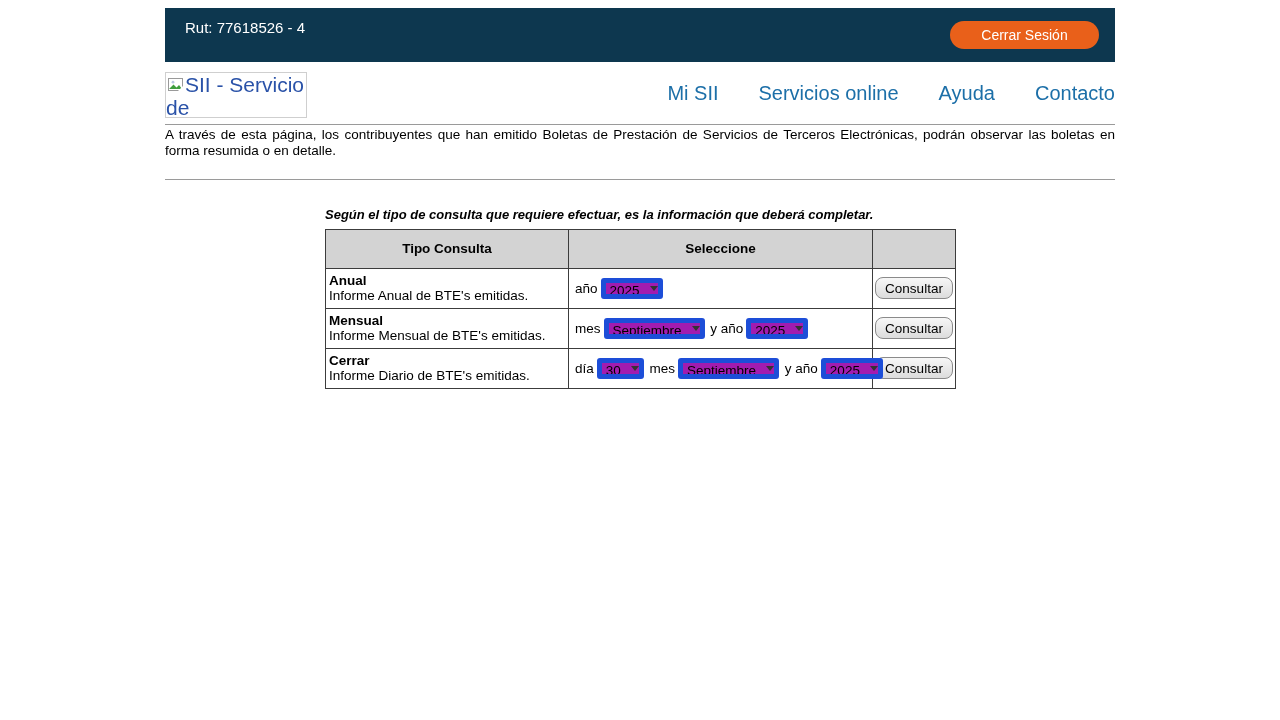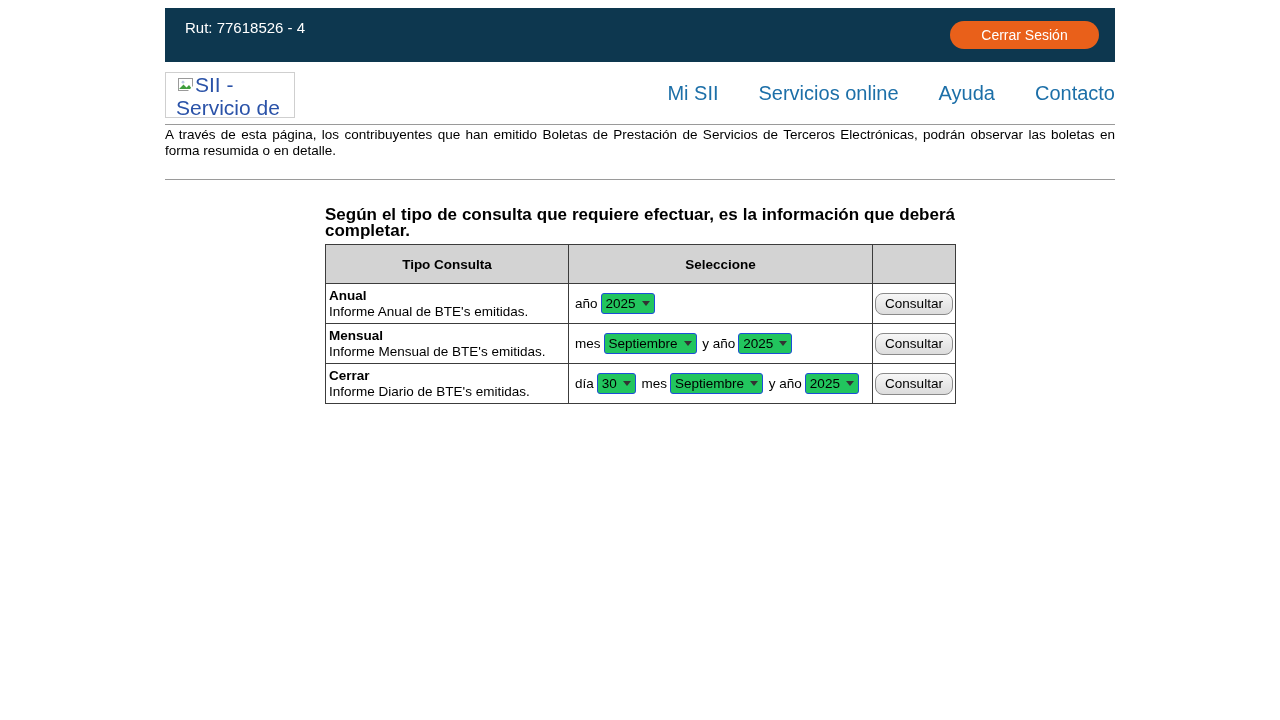--- a/index.html
+++ b/index.html
@@ -18,52 +18,52 @@
 
   
   .topbar{margin-top:8px;height:54px;background:var(--topbar-bg);display:flex;justify-content:space-between;}
   .rut{color:#fff;font-size:15px;padding:11px 0 0 20px;}
   .logout{align-self:center;margin-right:16px;height:28px;width:149px;border:none;
     border-radius:14px;background:var(--logout-orange);color:#fff;font-size:14px;
     font-family:"Liberation Sans",sans-serif;cursor:pointer;}
 
   
   .header{height:63px;display:flex;align-items:center;border-bottom:1px solid var(--rule-gray);}
-  .logo{width:130px;height:46px;border:1px solid #cfcfcf;overflow:hidden;display:block;
-    margin-top:4px;text-decoration:none;cursor:pointer;background:#fff;padding-left:10px;}
+  .logo{width:142px;height:46px;border:1px solid #cfcfcf;overflow:hidden;display:block;
+    margin-top:4px;text-decoration:none;cursor:pointer;background:#fff;}
   .logo-inner{font-size:21px;line-height:23px;color:var(--alt-blue);}
   .broken-icon{display:inline-block;vertical-align:baseline;margin:0 1px 0 2px;}
   nav{margin-left:auto;display:flex;gap:40px;align-items:flex-end;}
   nav a{color:var(--link-blue);font-size:20px;text-decoration:none;cursor:pointer;}
 
   
   .title{font-size:18px;font-weight:bold;margin-top:32px;letter-spacing:-0.2px;}
   .desc{font-size:13.5px;line-height:15.5px;text-align:justify;margin-top:2px;}
   hr.rule2{border:none;border-top:1px solid var(--rule-gray);margin-top:21px;}
 
   .consult{width:630px;margin:27px auto 0;}
-  .instruction{font-size:17px;font-weight:bold;line-height:15.5px;text-align:justify;margin-bottom:6px;}
+  .instruction{font-size:13px;font-weight:bold;line-height:15.5px;text-align:justify;margin-bottom:6px;font-style:italic;}
 
   table{width:630px;border-collapse:collapse;table-layout:fixed;}
   th,td{border:1px solid var(--table-border);font-size:13.5px;vertical-align:middle;}
   th{background:var(--th-bg);height:39px;font-weight:bold;text-align:center;}
   col.c1{width:243px;}col.c2{width:304px;}col.c3{width:83px;}
   td{height:40px;padding:1px 3px;}
   td.cell-type{line-height:15.5px;}
   td.cell-type b{font-size:13.5px;}
   td.cell-controls{padding-left:4px;white-space:nowrap;}
   td.cell-button{text-align:center;padding:0;}
   .ctl-label{margin:0 3px 0 2px;vertical-align:middle;}
 
   
   .sel{position:relative;display:inline-block;vertical-align:middle;}
   .sel select{
     -webkit-appearance:none;appearance:none;
     font-family:"Liberation Sans",sans-serif;font-size:13.5px;
-    background:#22c55e;border:1px solid #1d4ed8;border-radius:3px;
+    background:#a21caf;border:5px solid #1d4ed8;border-radius:3px;
     height:21px;padding:0 17px 0 4px;cursor:pointer;color:#000;}
   .chev{position:absolute;right:5px;top:8px;width:0;height:0;pointer-events:none;
     border-left:4px solid transparent;border-right:4px solid transparent;border-top:5px solid #333;}
 
   .consultar{width:78px;height:22px;font-family:"Liberation Sans",sans-serif;font-size:13.5px;
     background:linear-gradient(#f7f7f7,#dcdcdc);border:1px solid #8a8a8a;border-radius:8px;cursor:pointer;}
 </style>
 </head>
 <body>
 

